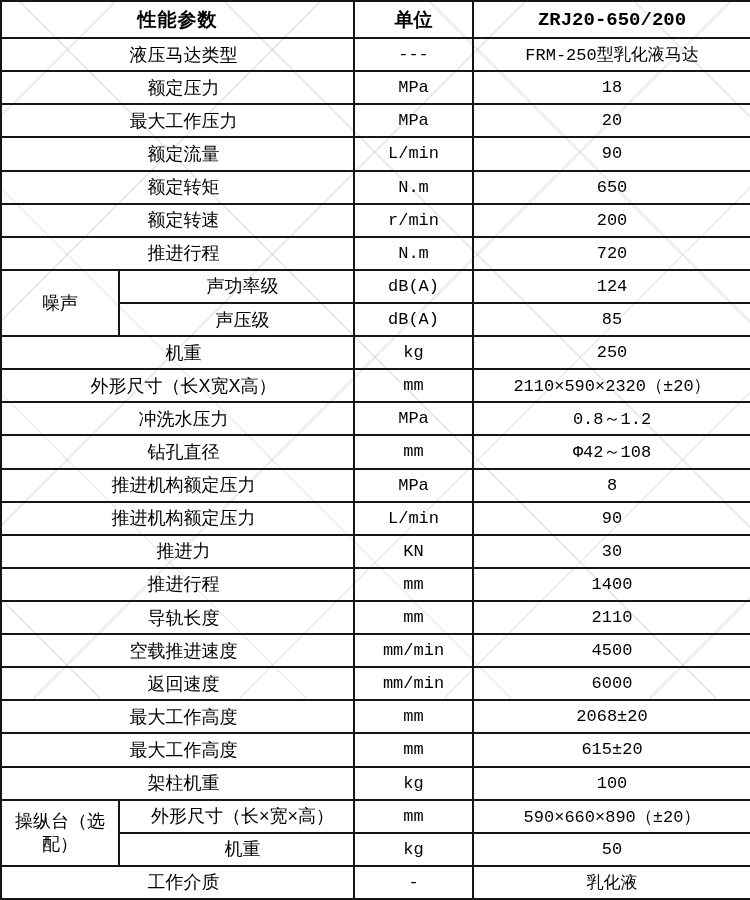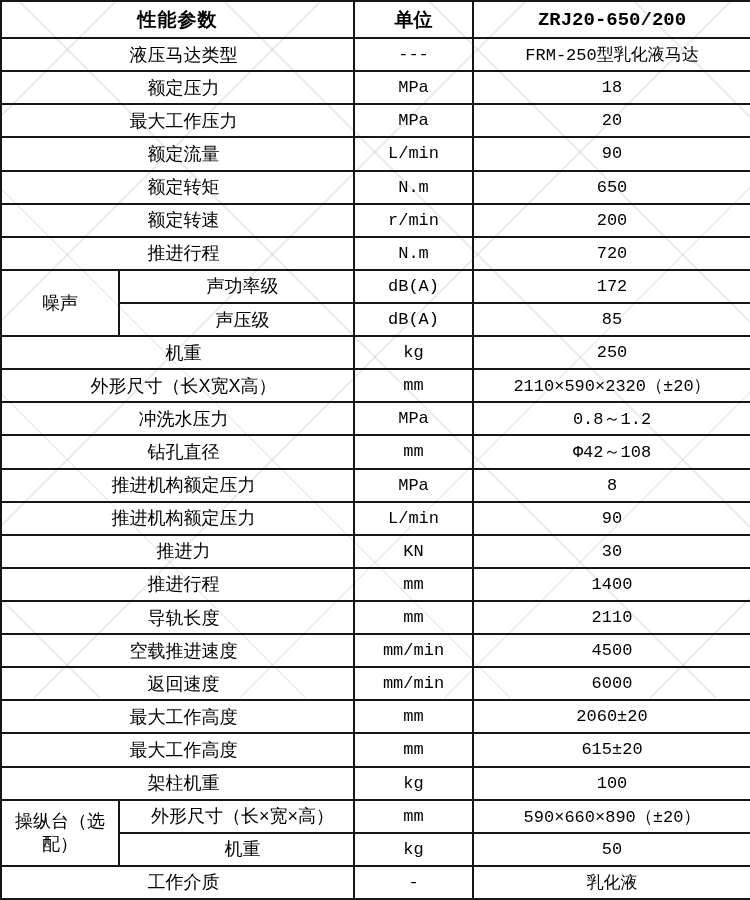--- a/index.html
+++ b/index.html
@@ -133,21 +133,21 @@
     <tr>
       <td colspan="2" class="param">推进行程</td>
       <td class="unit">N.m</td>
       <td class="value">720</td>
     </tr>
 
     <tr>
       <td rowspan="2" class="group-label">噪声</td>
       <td class="param">声功率级</td>
       <td class="unit">dB(A)</td>
-      <td class="value">172</td>
+      <td class="value">124</td>
     </tr>
 
     <tr>
       <td class="param">声压级</td>
       <td class="unit">dB(A)</td>
       <td class="value">85</td>
     </tr>
 
     <tr>
       <td colspan="2" class="param">机重</td>
@@ -211,21 +211,21 @@
 
     <tr>
       <td colspan="2" class="param">返回速度</td>
       <td class="unit">mm/min</td>
       <td class="value">6000</td>
     </tr>
 
     <tr>
       <td colspan="2" class="param">最大工作高度</td>
       <td class="unit">mm</td>
-      <td class="value">2060±20</td>
+      <td class="value">2068±20</td>
     </tr>
 
     <tr>
       <td colspan="2" class="param">最大工作高度</td>
       <td class="unit">mm</td>
       <td class="value">615±20</td>
     </tr>
 
     <tr>
       <td colspan="2" class="param">架柱机重</td>

